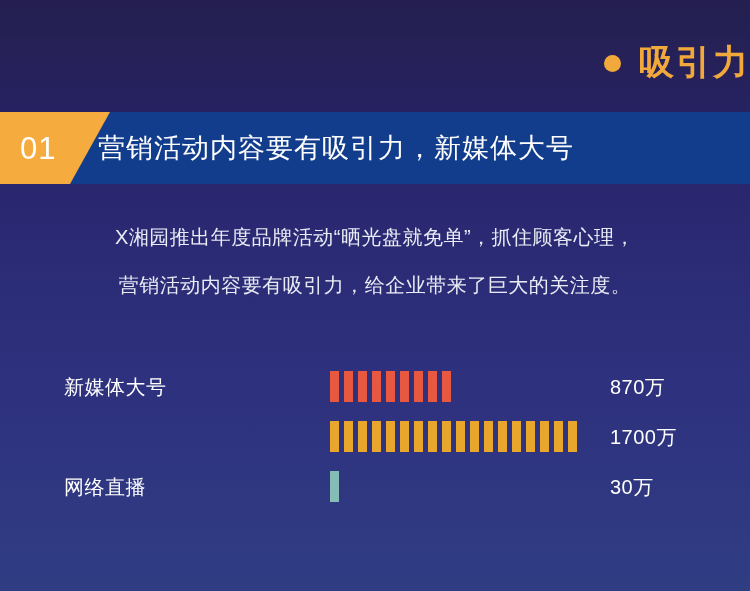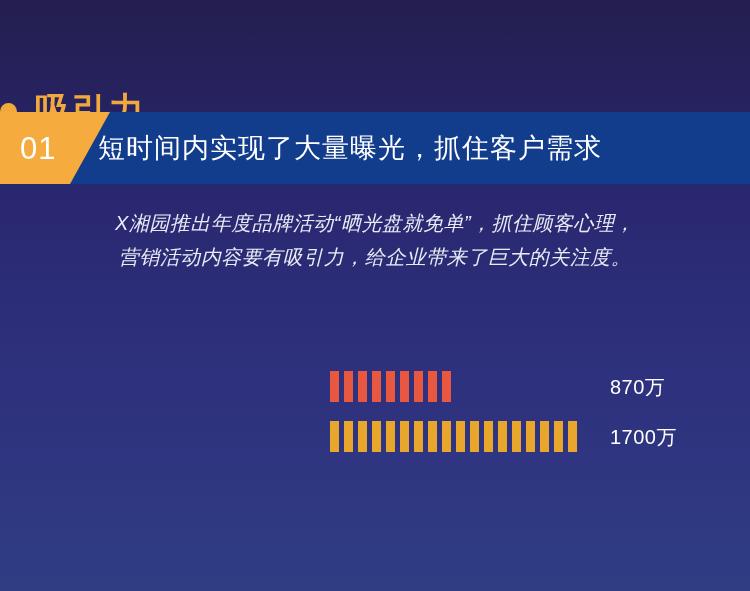--- a/index.html
+++ b/index.html
@@ -32,23 +32,22 @@
 
   
   .header {
     position: absolute;
     top: 36px;
     left: 0;
     width: 750px;
     height: 50px;
     display: flex;
     align-items: center;
-    justify-content: flex-start;
+    justify-content: flex-end;
     gap: 18px;
-    margin-top: 48px;
   }
   .header-dot {
     width: 17px;
     height: 17px;
     border-radius: 50%;
     background: #f2a93b;
     flex: 0 0 auto;
     margin-top: 4px;
   }
   .header-title {
@@ -115,23 +114,22 @@
     left: 0;
     top: 206px;
     width: 750px;
     text-align: center;
     color: #e9ecf5;
     font-size: 20px;
     line-height: 34px;
     letter-spacing: 0.5px;
   }
   .paragraph p {
-    margin: 0;
+    margin: 14px;
     white-space: nowrap;
-    font-style: italic;
   }
 
   
   .chart {
     position: absolute;
     left: 0;
     top: 362px;
     width: 750px;
   }
   .chart-row {
@@ -180,31 +178,32 @@
 
   <div class="header">
     <div class="header-dot" style="background: rgb(242, 169, 59);"></div>
     <div class="header-title" style="color: rgb(242, 169, 59);">吸引力</div>
   </div>
 
   <div class="banner">
     <div class="banner-blue" style="background: rgb(18, 61, 140);"></div>
     <div class="banner-orange" style="background: rgb(245, 171, 61);"></div>
     <div class="banner-number">01</div>
-    <div class="banner-heading">短时间内实现了大量曝光，抓住客户需求</div>
+    <div class="banner-heading">营销活动内容要有吸引力，新媒体大号</div>
   </div>
 
   <div class="paragraph">
     <p>X湘园推出年度品牌活动“晒光盘就免单”，抓住顾客心理，</p>
     <p>营销活动内容要有吸引力，给企业带来了巨大的关注度。</p>
   </div>
 
   <div class="chart">
 
     <div class="chart-row">
+      <div class="row-label">新媒体大号</div>
       <div class="row-bar">
           <div class="seg" style="background: rgb(232, 87, 63);"></div>
           <div class="seg" style="background: rgb(232, 87, 63);"></div>
           <div class="seg" style="background: rgb(232, 87, 63);"></div>
           <div class="seg" style="background: rgb(232, 87, 63);"></div>
           <div class="seg" style="background: rgb(232, 87, 63);"></div>
           <div class="seg" style="background: rgb(232, 87, 63);"></div>
           <div class="seg" style="background: rgb(232, 87, 63);"></div>
           <div class="seg" style="background: rgb(232, 87, 63);"></div>
           <div class="seg" style="background: rgb(232, 87, 63);"></div>
@@ -229,16 +228,23 @@
           <div class="seg" style="background: rgb(232, 167, 44);"></div>
           <div class="seg" style="background: rgb(232, 167, 44);"></div>
           <div class="seg" style="background: rgb(232, 167, 44);"></div>
           <div class="seg" style="background: rgb(232, 167, 44);"></div>
           <div class="seg" style="background: rgb(232, 167, 44);"></div>
           <div class="seg" style="background: rgb(232, 167, 44);"></div>
         </div>
       <div class="row-value">1700万</div>
     </div>
 
+    <div class="chart-row">
+      <div class="row-label">网络直播</div>
+      <div class="row-bar">
+          <div class="seg" style="background: rgb(134, 188, 182);"></div>
+        </div>
+      <div class="row-value">30万</div>
+    </div>
 
   </div>
 
 </div>
 
 </body></html>

